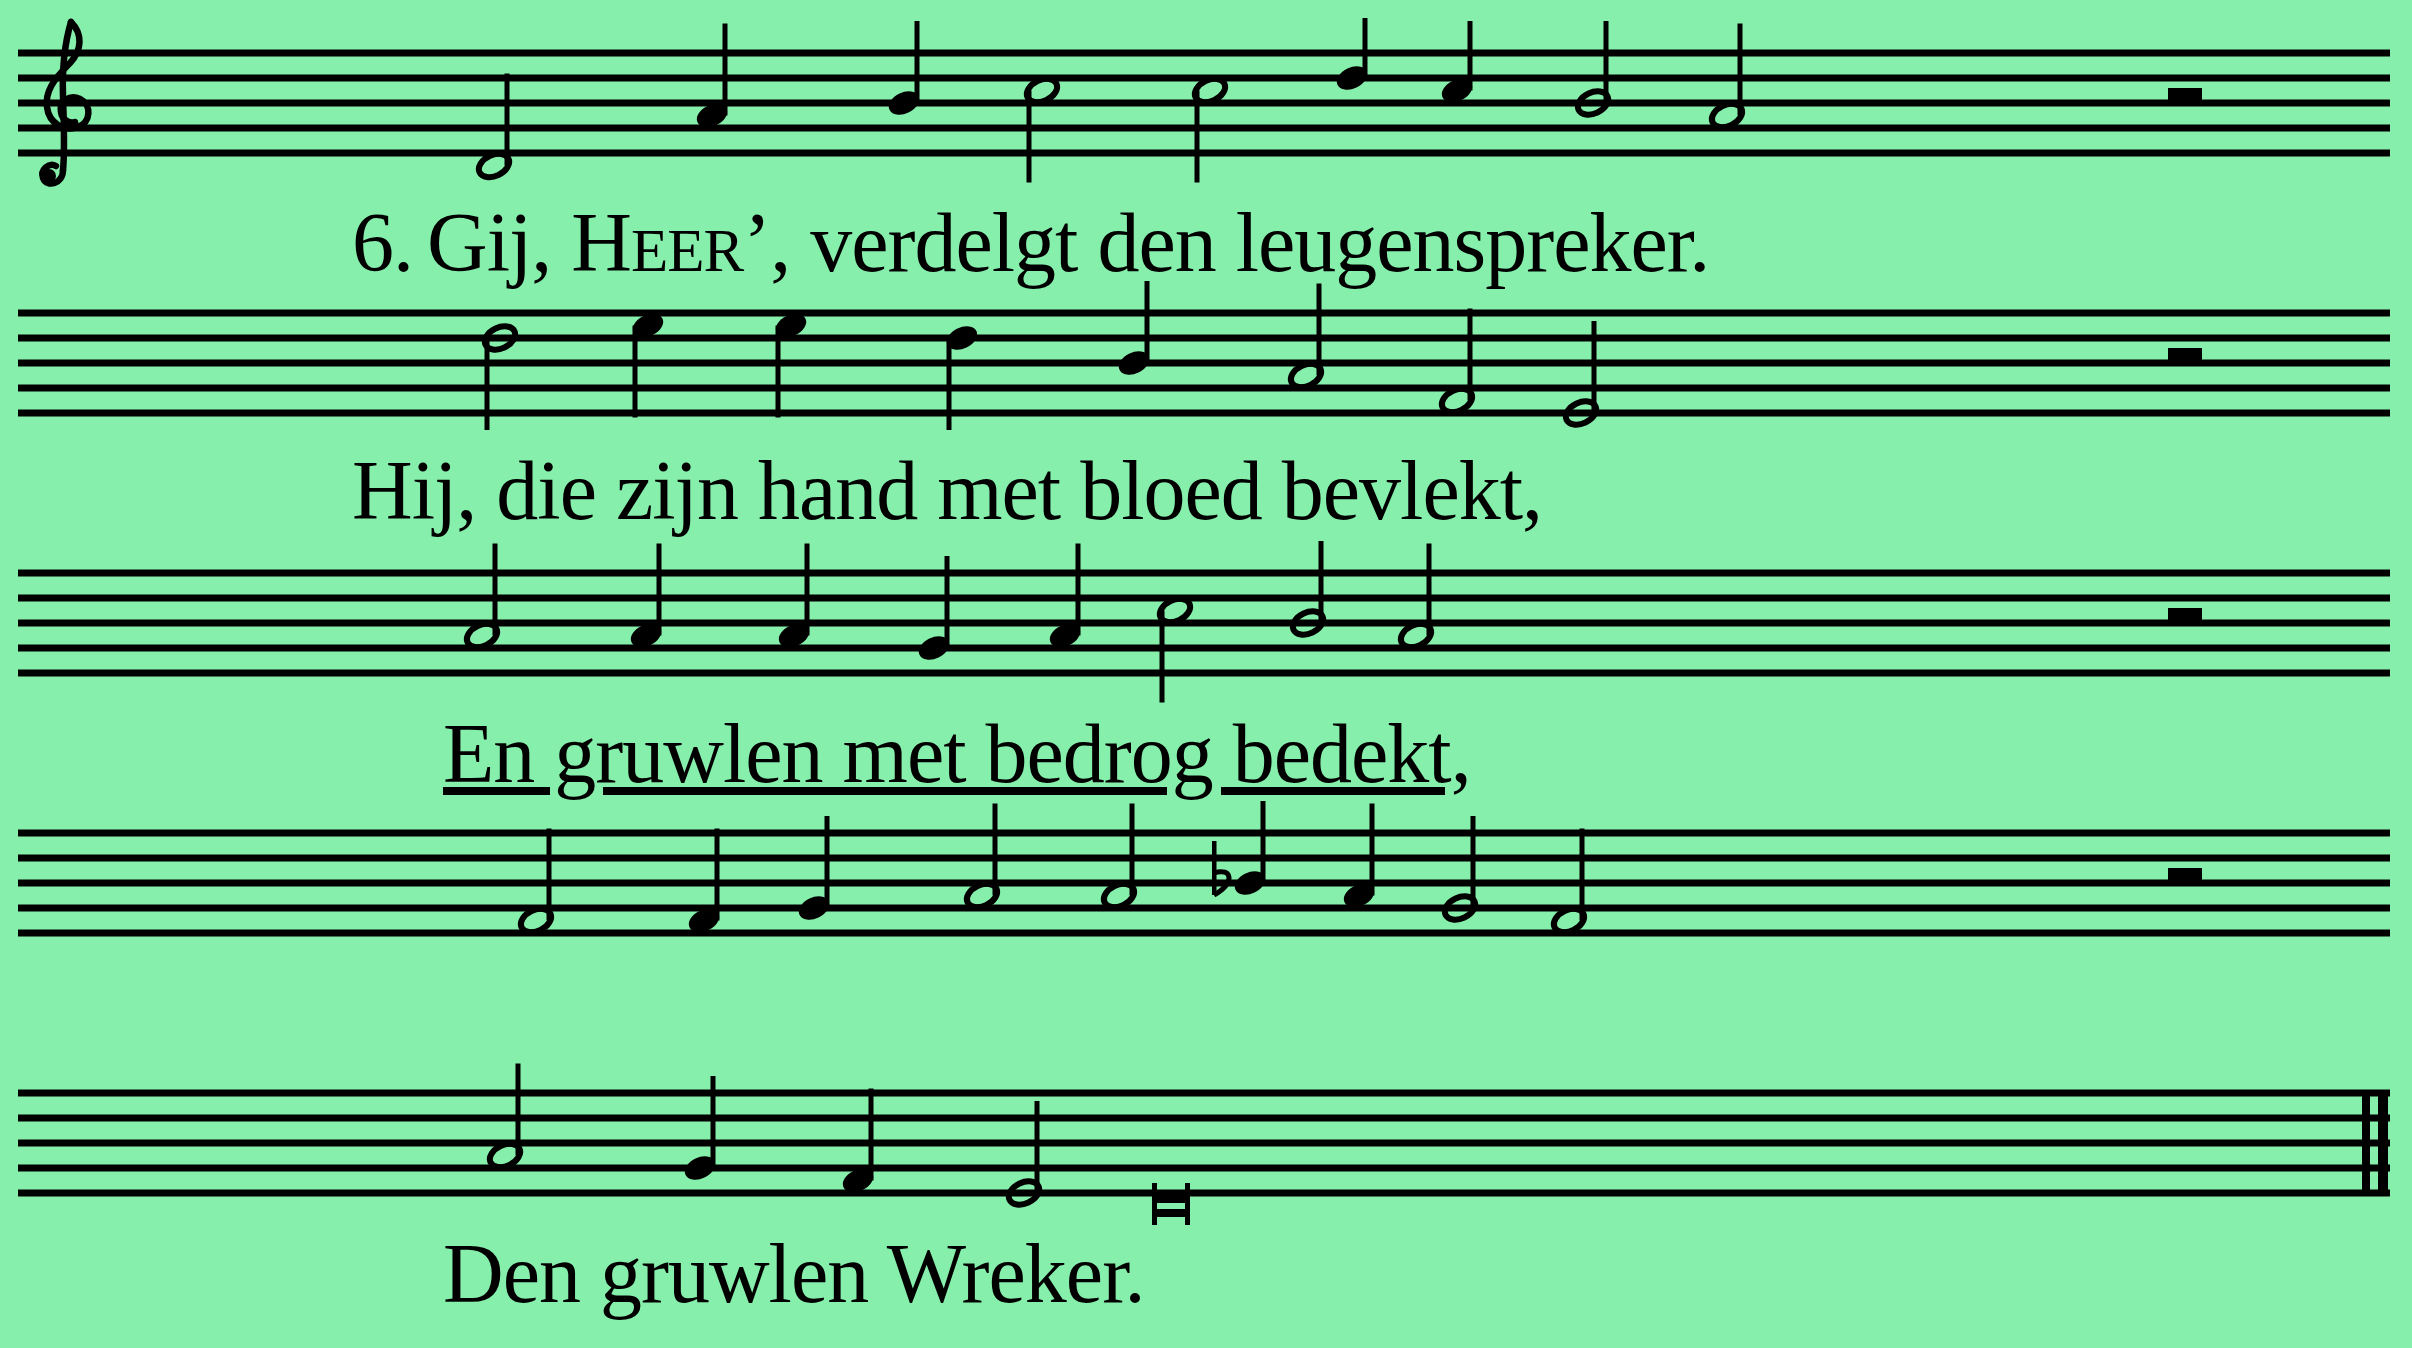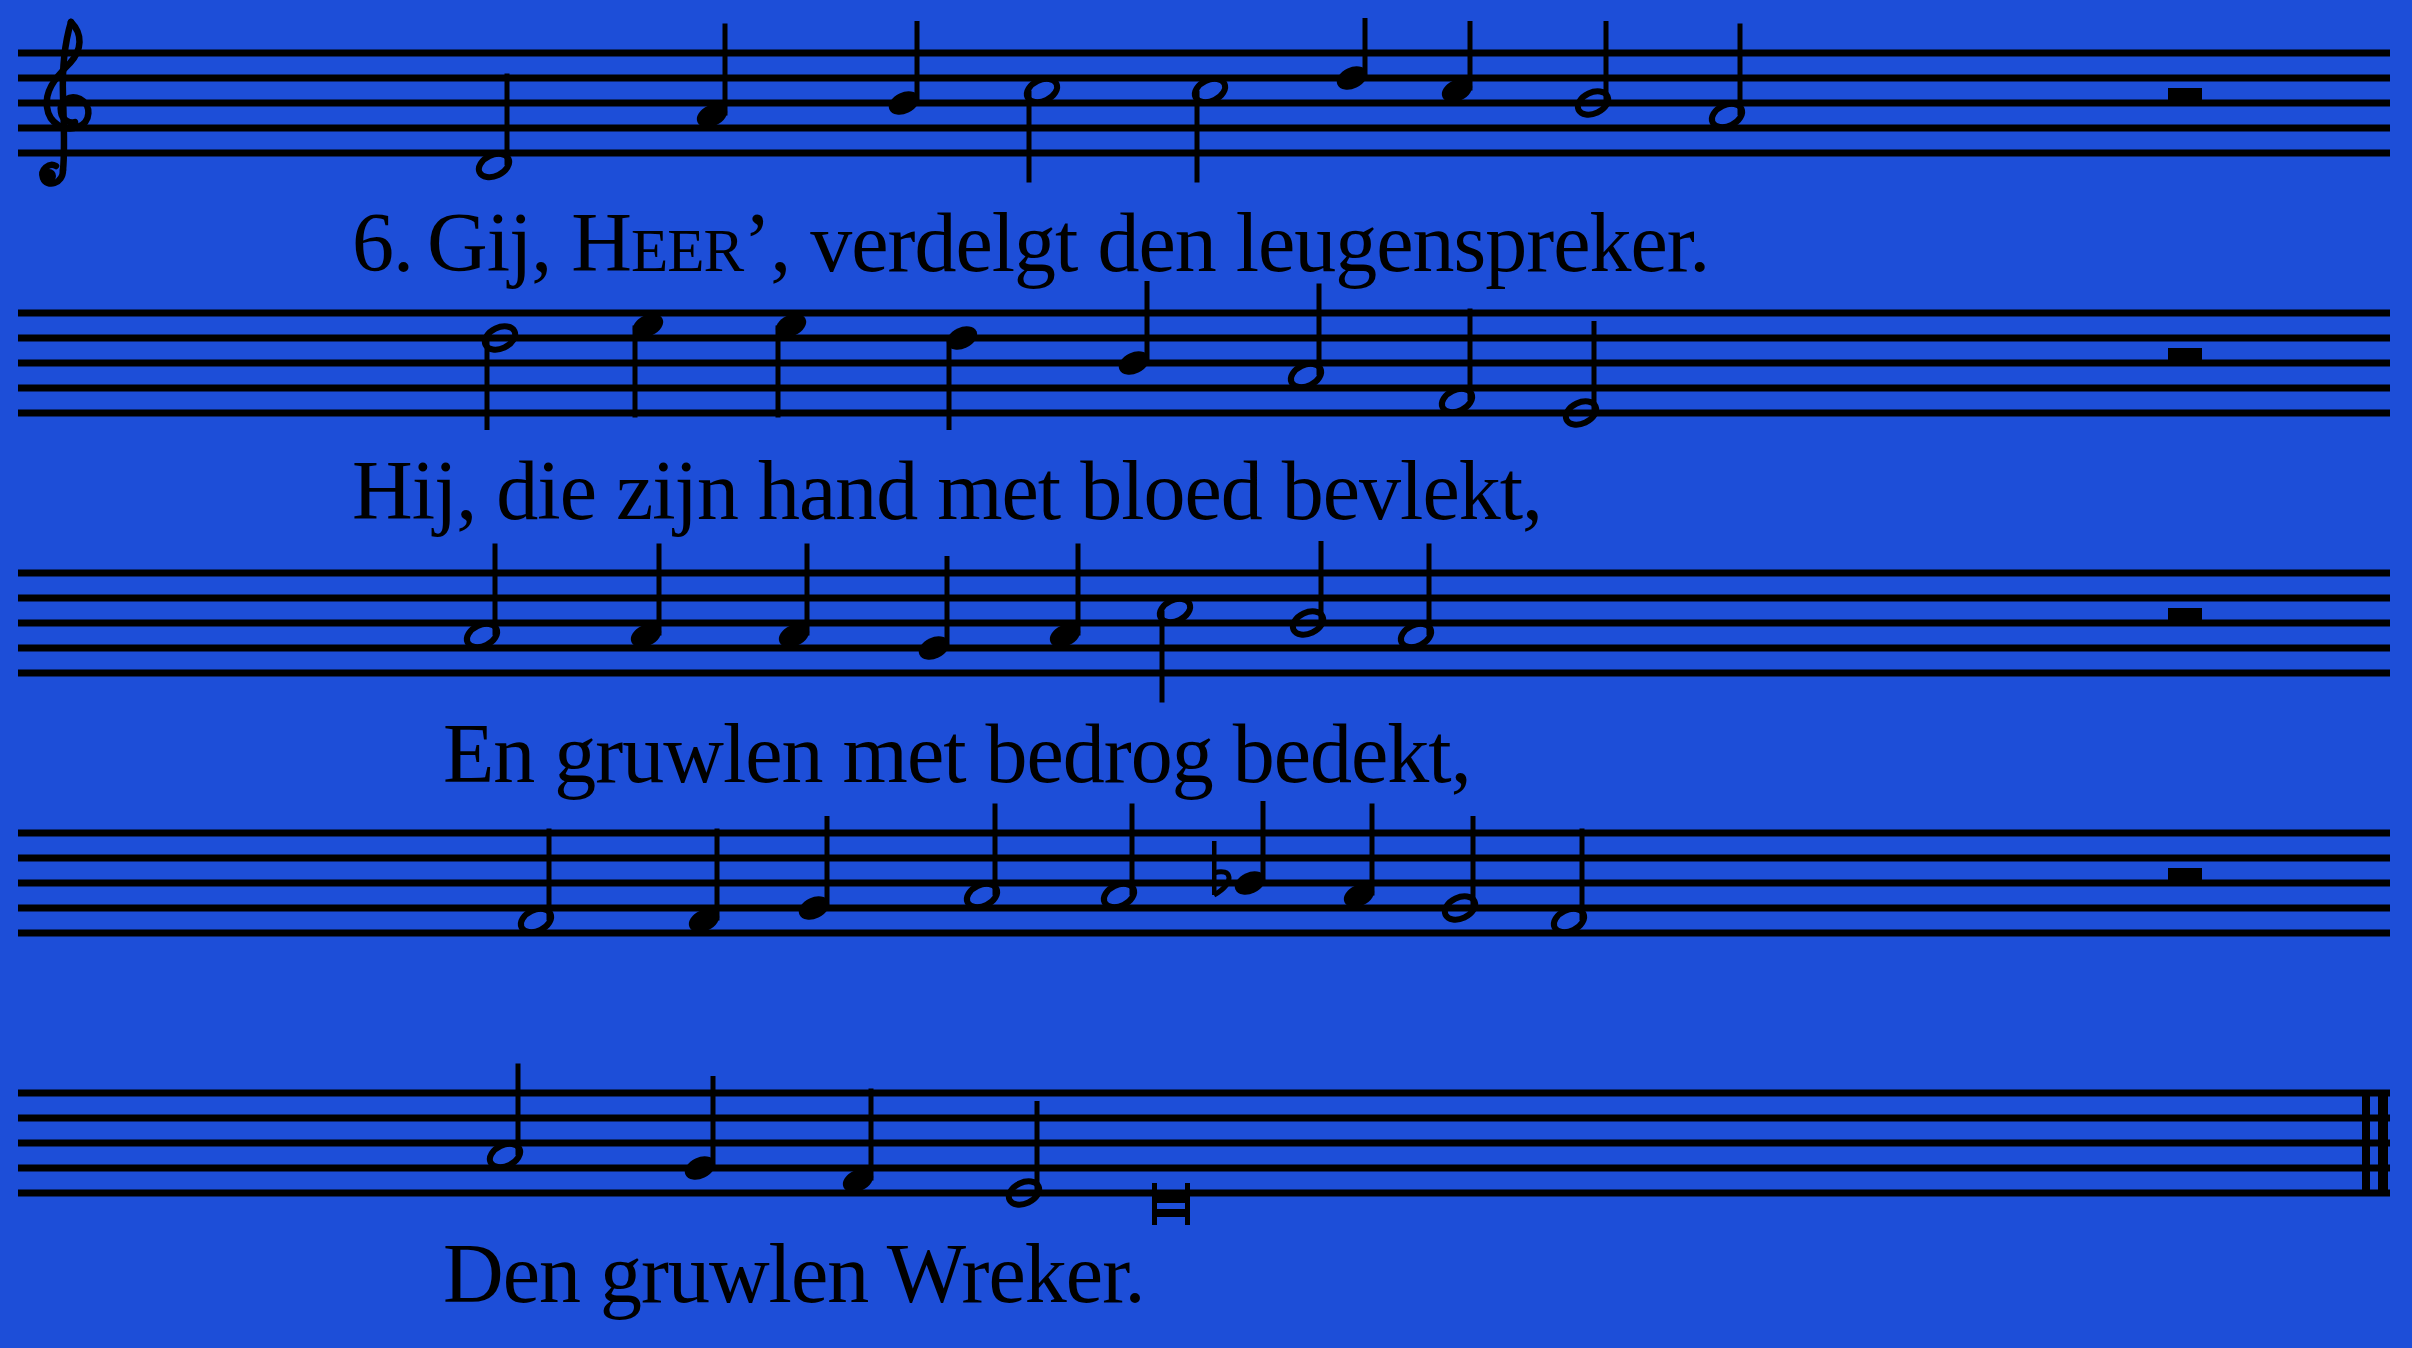--- a/index.html
+++ b/index.html
@@ -1,19 +1,19 @@
 <!DOCTYPE html>
 <html><head>
 <meta charset="utf-8">
 <style>
   html,body{margin:0;padding:0;background:#ffffff;}
   .page{
     position:relative;
     width:2412px;height:1348px;
-    background:#1d4ed8;
+    background:#86efac;
     overflow:hidden;
     font-family:"Liberation Serif", serif;
   }
   .score{position:absolute;left:0;top:0;}
   .lyric{
     position:absolute;
     font-size:84px;
     line-height:1;
     color:#000;
     white-space:nowrap;
@@ -234,16 +234,16 @@
         <rect x="2362" y="1090" width="8" height="106" fill="#000000"></rect>
         <rect x="2378" y="1090" width="10" height="106" fill="#000000"></rect>
       </g>
     </svg>
 
   <div class="lyric" style="left:352px;top:201px;">
     <span class="vnum">6.</span><span>Gij, </span><span>H</span><span class="sc">eer</span><span>’, verdelgt den leugenspreker.</span>
   </div>
 
   <div class="lyric" style="left:352px;top:449px;">Hij, die zijn hand met bloed bevlekt,</div>
-  <div class="lyric" style="left:443px;top:712px;">En gruwlen met bedrog bedekt,</div>
+  <div class="lyric" style="left:443px;top:712px;text-decoration:underline;">En gruwlen met bedrog bedekt,</div>
   <div class="lyric" style="left:443px;top:1232px;">Den gruwlen Wreker.</div>
 
 </div>
 
 </body></html>

